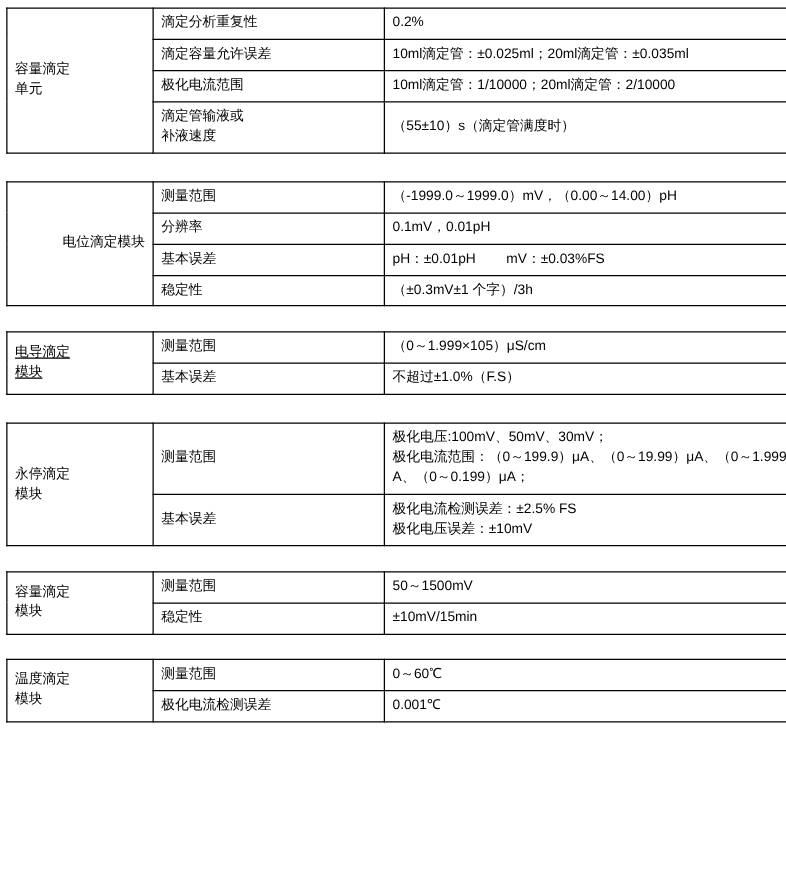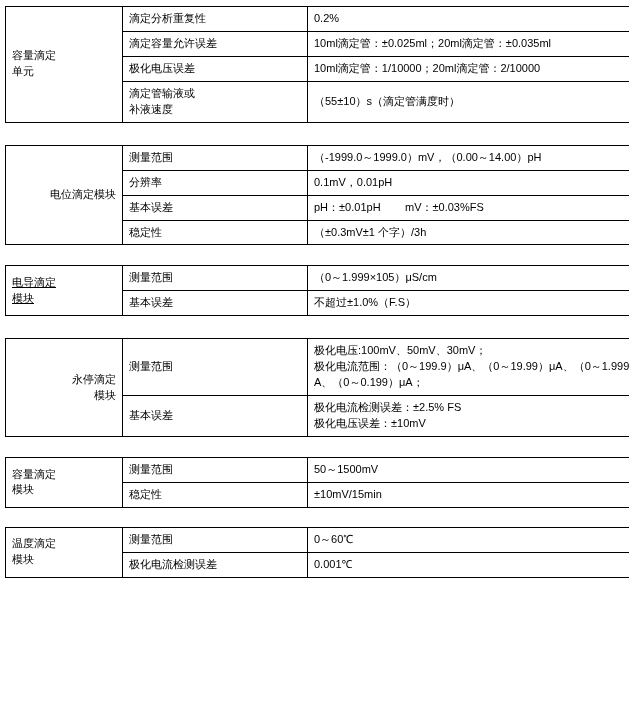--- a/index.html
+++ b/index.html
@@ -61,21 +61,21 @@
       <td class="label" rowspan="4" style="white-space: pre-line;">容量滴定
 单元</td>
       <td class="param">滴定分析重复性</td>
       <td class="value">0.2%</td>
     </tr>
     <tr>
       <td class="param">滴定容量允许误差</td>
       <td class="value">10ml滴定管：±0.025ml；20ml滴定管：±0.035ml</td>
     </tr>
     <tr>
-      <td class="param">极化电压误差</td>
+      <td class="param">极化电流范围</td>
       <td class="value">10ml滴定管：1/10000；20ml滴定管：2/10000</td>
     </tr>
     <tr>
       <td class="param" style="white-space: pre-line;">滴定管输液或
 补液速度</td>
       <td class="value">（55±10）s（滴定管满度时）</td>
     </tr>
   </tbody>
     </table>
 
@@ -118,21 +118,21 @@
       <td class="value">不超过±1.0%（F.S）</td>
     </tr>
   </tbody>
     </table>
 
   <div class="gap-lg"></div>
 
   <table class="spec">
     <tbody>
         <tr>
-      <td class="label" rowspan="2" style="white-space: pre-line; text-align: right;">永停滴定
+      <td class="label" rowspan="2" style="white-space: pre-line;">永停滴定
 模块</td>
       <td class="param">测量范围</td>
       <td class="value" style="white-space: pre-line;">极化电压:100mV、50mV、30mV；
 极化电流范围：（0～199.9）μA、（0～19.99）μA、（0～1.999）μA、（0～0.199）μA；</td>
     </tr>
     <tr>
       <td class="param">基本误差</td>
       <td class="value" style="white-space: pre-line;">极化电流检测误差：±2.5% FS
 极化电压误差：±10mV</td>
     </tr>

